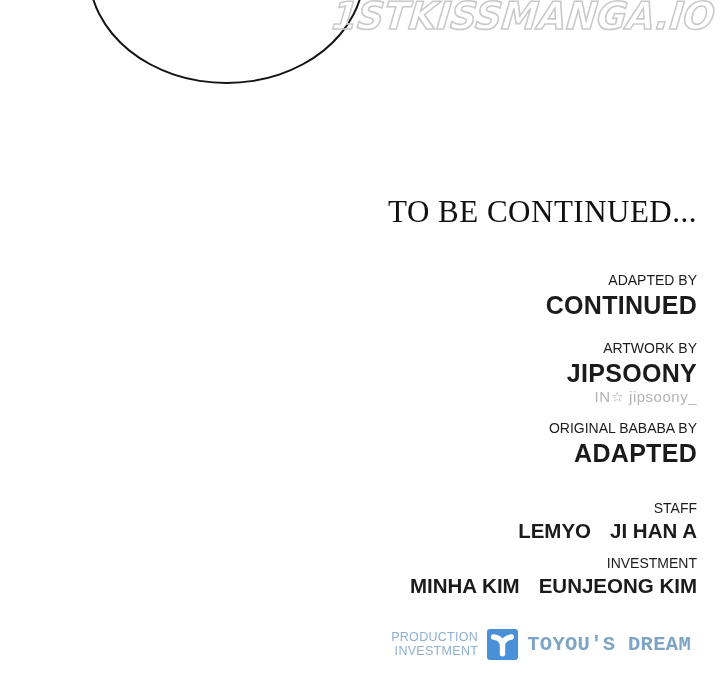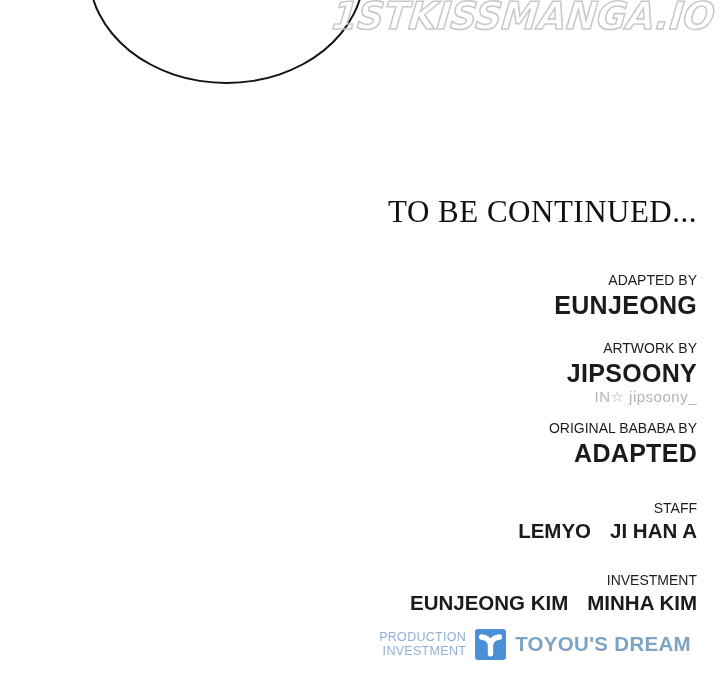--- a/index.html
+++ b/index.html
@@ -90,21 +90,21 @@
     gap: 19px;
     font-size: 20.5px;
     line-height: 23px;
     font-weight: 700;
     color: #1b1b1b;
     white-space: nowrap;
   }
   .gap-a { margin-bottom: 18px; }
   .gap-b { margin-bottom: 13px; }
   .gap-c { margin-bottom: 30px; }
-  .gap-d { margin-bottom: 28px; }
+  .gap-d { margin-bottom: 11px; }
 
   .footer-row {
     position: absolute;
     top: 627px;
     right: 29px;
     height: 34px;
     display: flex;
     align-items: center;
     gap: 9px;
   }
@@ -126,36 +126,37 @@
     justify-content: center;
     flex: 0 0 auto;
   }
   .td-logo svg { width: 31px; height: 31px; display: block; }
   .company-name {
     font-size: 20.5px;
     font-weight: 700;
     letter-spacing: 0.3px;
     color: #7da4c4;
     white-space: nowrap;
+    font-family: Liberation Mono, monospace;
   }
 </style>
 </head>
 <body>
 
 <div class="bubble-ellipse"></div>
 
 <div class="watermark">1STKISSMANGA.IO</div>
 
 <div class="continued-title">TO BE CONTINUED...</div>
 
 <div class="credits">
 
   <div class="credit-block gap-a">
     <div class="credit-label">ADAPTED BY</div>
-    <div class="credit-name">EUNJEONG</div>
+    <div class="credit-name">CONTINUED</div>
   </div>
 
   <div class="credit-block gap-b">
     <div class="credit-label">ARTWORK BY</div>
     <div class="credit-name">JIPSOONY</div>
     <div class="credit-handle">IN☆ jipsoony_</div>
   </div>
 
   <div class="credit-block gap-c">
     <div class="credit-label">ORIGINAL BABABA BY</div>
@@ -166,22 +167,22 @@
     <div class="credit-label">STAFF</div>
     <div class="names-row">
       <span>LEMYO</span>
       <span>JI HAN A</span>
     </div>
   </div>
 
   <div class="credit-block">
     <div class="credit-label">INVESTMENT</div>
     <div class="names-row">
+      <span>MINHA KIM</span>
       <span>EUNJEONG KIM</span>
-      <span>MINHA KIM</span>
     </div>
   </div>
 
 </div>
 
 <div class="footer-row">
   <div class="prod-invest">
     <div>PRODUCTION</div>
     <div>INVESTMENT</div>
   </div>

